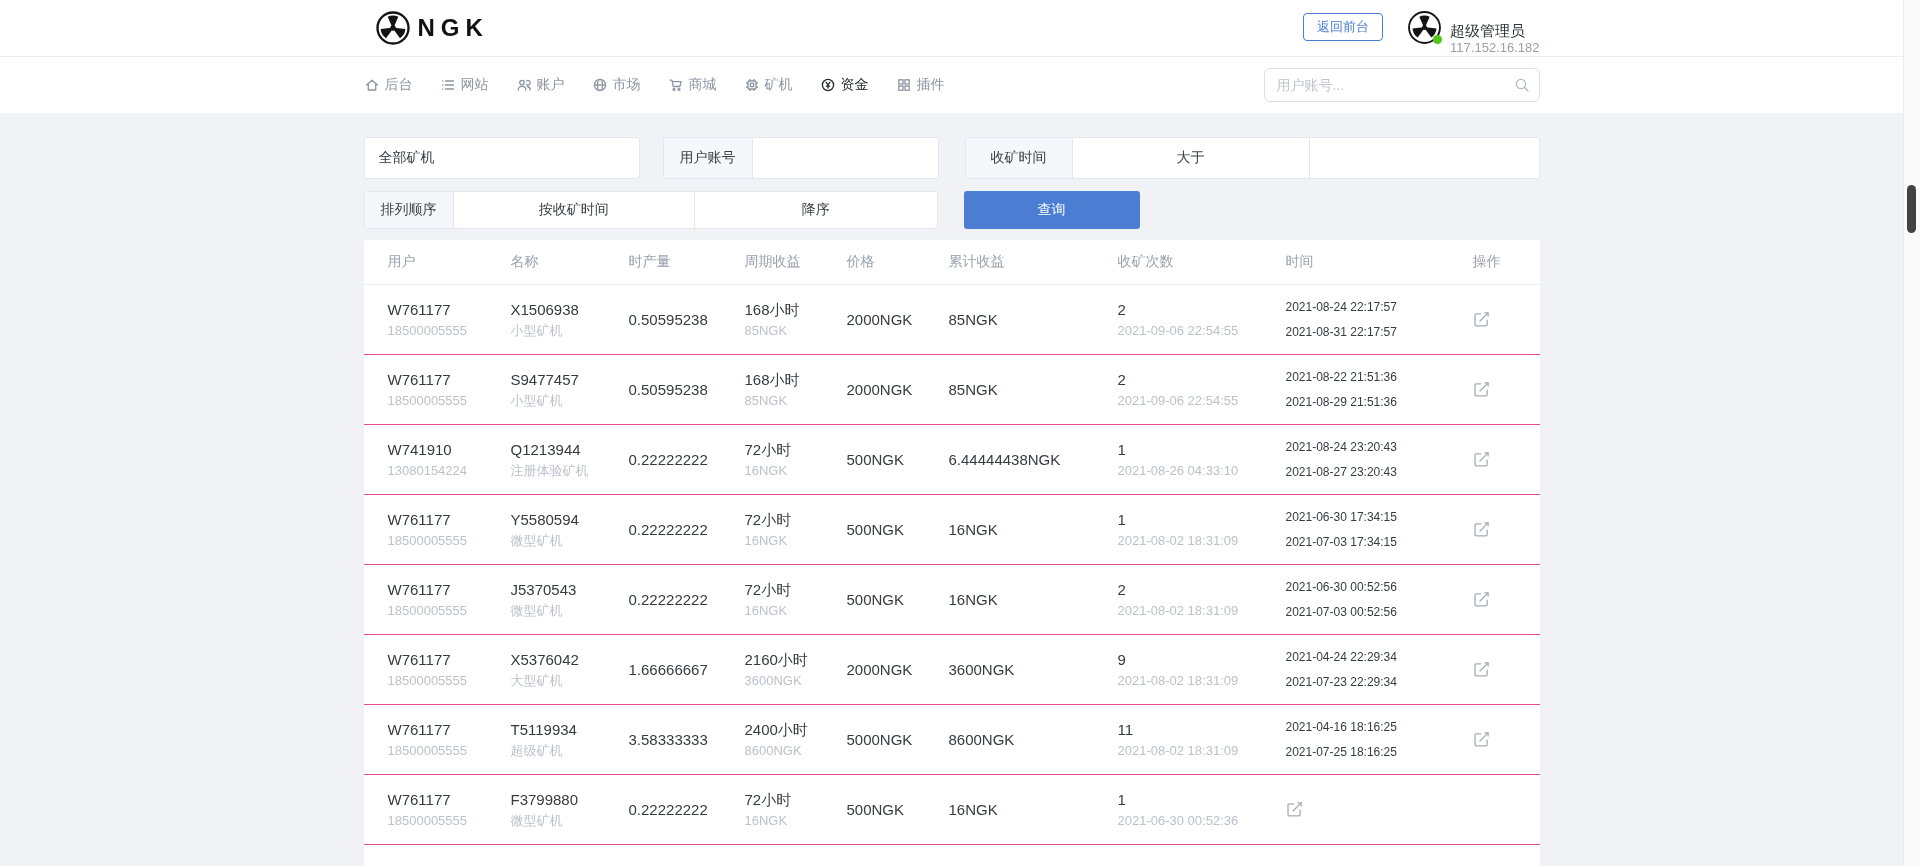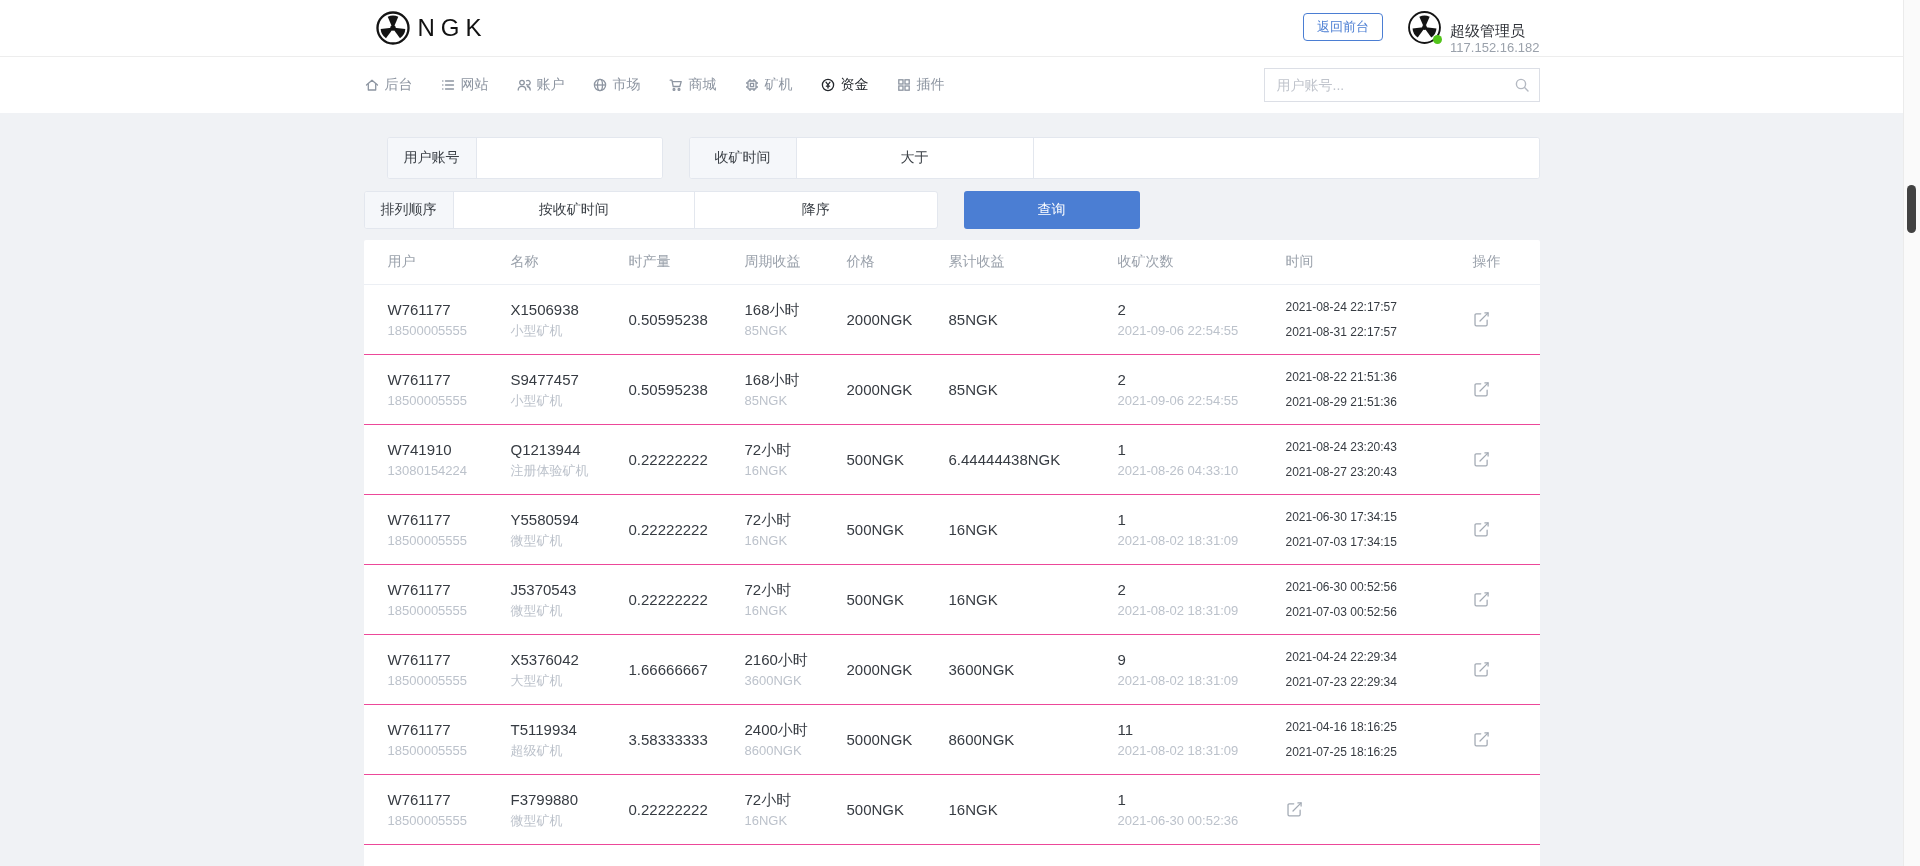--- a/index.html
+++ b/index.html
@@ -15,21 +15,21 @@
     color:#363b42;
   }
   .viewport{width:1903px;height:866px;position:relative;}
   .inner{width:1176px;margin:0 auto;position:relative;height:100%;}
 
   
   .topbar{height:57px;background:#fff;border-bottom:1px solid #ededed;}
   .topbar .inner{display:flex;align-items:center;}
   .logo{display:flex;align-items:center;margin-left:12px;gap:8px;}
   .logo-mark{width:34px;height:34px;}
-  .logo-text{font-size:24px;font-weight:400;letter-spacing:6px;color:#111;}
+  .logo-text{font-size:24px;font-weight:700;letter-spacing:6px;color:#111;}
   .top-right{position:absolute;right:0;top:0;height:54px;display:flex;align-items:center;gap:25px;padding-left:17px;}
   .back-btn{
     border:1px solid var(--primary);color:var(--primary);background:#fff;
     font-size:13px;padding:4px 13px;border-radius:4px;cursor:pointer;
     font-family:inherit;
   }
   .admin{display:flex;align-items:center;gap:9px;}
   .avatar-wrap{position:relative;width:33px;height:33px;}
   .avatar{width:33px;height:33px;border-radius:50%;}
   .online-dot{
@@ -43,21 +43,21 @@
   
   .navbar{height:56px;background:#fff;}
   .navbar .inner{display:flex;align-items:center;}
   .nav-items{display:flex;align-items:center;gap:27px;}
   .nav-item{display:flex;align-items:center;gap:5px;font-size:14px;color:#8d95a1;cursor:pointer;}
   .nav-item.active{color:#22262b;}
   .nav-item .ico{display:inline-flex;width:16px;height:16px;}
   .nav-item .ico svg{width:16px;height:16px;}
   .nav-search{position:absolute;right:0;top:11px;width:276px;height:34px;}
   .nav-search input{
-    width:100%;height:100%;border:1px solid #dcdfe6;border-radius:0;
+    width:100%;height:100%;border:1px solid #dcdfe6;border-radius:6px;
     padding:0 34px 0 12px;font-size:14px;color:#363b42;outline:none;
     font-family:inherit;background:#fff;
   }
   .nav-search input::placeholder{color:#c0c4cc;}
   .nav-search .search-ico{
     position:absolute;right:10px;top:9px;width:16px;height:16px;color:#b4b9c2;cursor:pointer;
   }
 
   
   .content{padding-top:24px;}
@@ -261,20 +261,23 @@
           </svg>
         </span>
       </div>
     </div>
   </div>
 
   <div class="content">
     <div class="inner" style="height:auto;">
 
       <div class="frow frow1">
+        <div class="fbox box-type">
+          <span>全部矿机</span>
+        </div>
         <div class="fbox box-account">
           <span class="flabel">用户账号</span>
           <input class="finput" type="text" value="" style="">
         </div>
         <div class="fbox box-time">
           <span class="flabel">收矿时间</span>
           <span class="fselect">大于</span>
           <span class="fdivider"></span>
           <input class="finput" type="text" value="" style="">
         </div>

